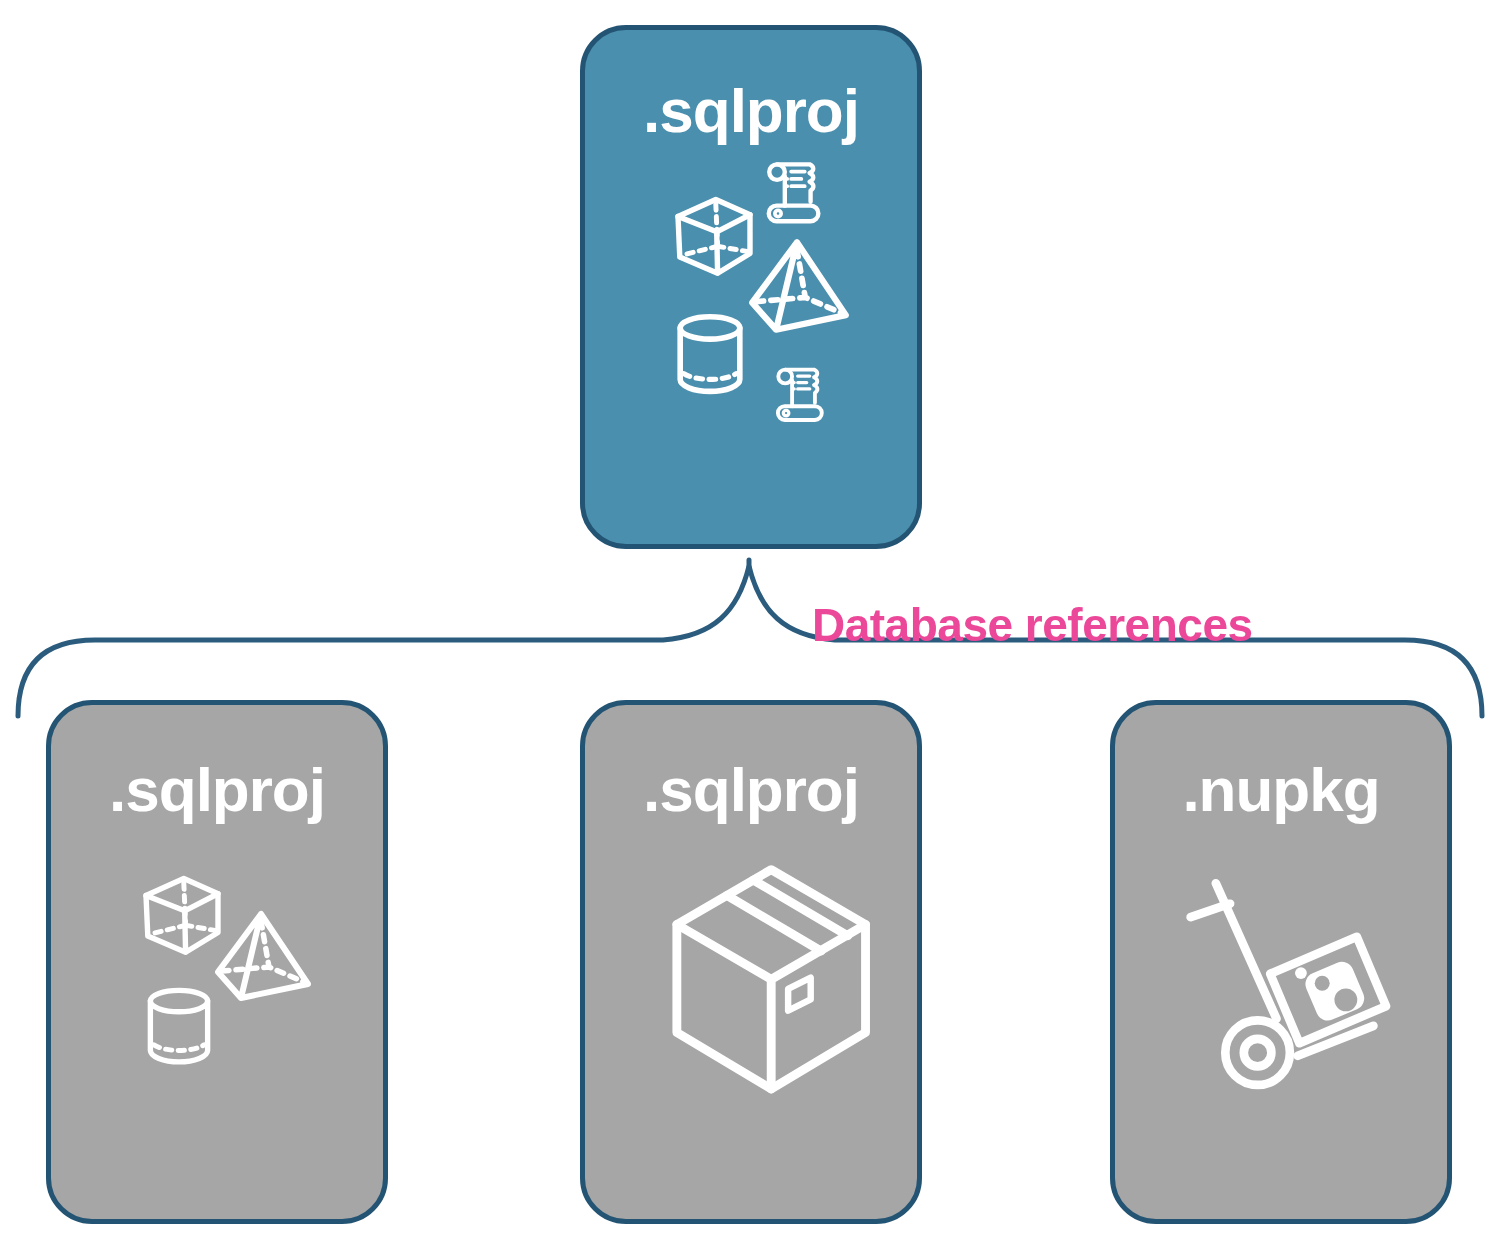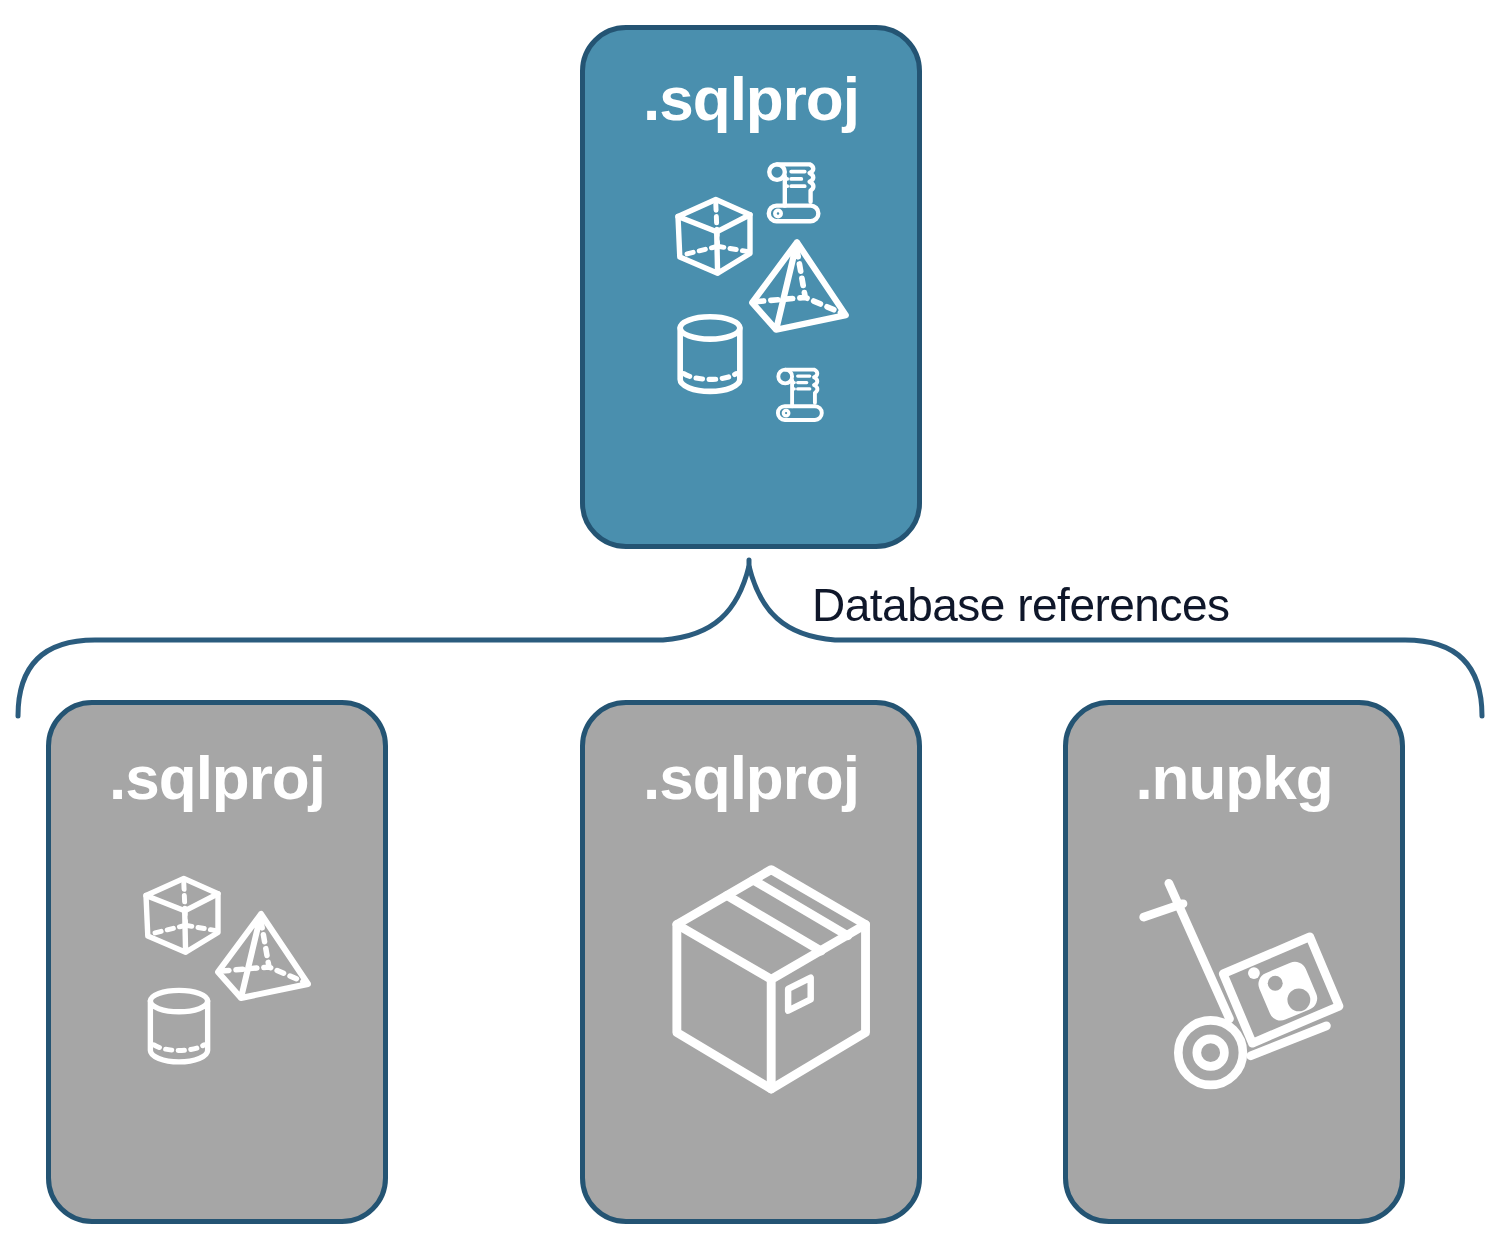--- a/index.html
+++ b/index.html
@@ -7,29 +7,29 @@
     position:relative;width:1500px;height:1250px;background:#ffffff;
     font-family:"Liberation Sans",sans-serif;overflow:hidden;
   }
   .box{
     position:absolute;width:342px;height:524px;box-sizing:border-box;
     border:5px solid #245473;border-radius:46px;text-align:center;
   }
   .box-blue{background:#4A8FAE;}
   .box-gray{background:#A6A6A6;}
   .box-title{
-    margin:0;padding-top:36px;font-size:62px;font-weight:800;color:#ffffff;
+    margin:12px;padding-top:36px;font-size:62px;font-weight:800;color:#ffffff;
     letter-spacing:-1px;line-height:1.05;
   }
   .bottom .box-title{padding-top:40px;}
   .icon{position:absolute;}
   .connector-svg{position:absolute;left:0;top:0;width:1500px;height:1250px;pointer-events:none;}
   .connector-label{
-    position:absolute;left:812px;top:578px;font-size:46px;font-weight:400;
-    color:#0f172a;letter-spacing:-0.5px;white-space:nowrap;
+    position:absolute;left:812px;top:598px;font-size:46px;font-weight:700;
+    color:#ec4899;letter-spacing:-0.5px;white-space:nowrap;
   }
   
   .s{stroke:#ffffff;fill:none;stroke-linecap:round;stroke-linejoin:round;}
   .d{stroke:#ffffff;fill:none;stroke-linecap:round;stroke-linejoin:round;stroke-dasharray:7 7;}
   .w6{stroke-width:6;}  .w55{stroke-width:5.5;} .w45{stroke-width:4.5;}
   .w38{stroke-width:3.8;} .w11{stroke-width:11;} .w8{stroke-width:8;}
 </style>
 </head>
 <body>
 
@@ -106,21 +106,21 @@
     <h2 class="box-title">.sqlproj</h2>
 
     <svg class="icon" style="left:58px;top:152px;width:258px;height:272px;" viewBox="0 0 320 330">
       <path class="s w11" d="M159 12 L276 80 L276 214 L159 284 L42 214 L42 80 Z"></path>
       <path class="s w11" d="M42 80 L159 148 L276 80 M159 148 L159 284"></path>
       <path class="s w11" d="M104 44 L221 113 M137 25 L254 94"></path>
       <path class="s w8" d="M180 160 L208 146 L208 173 L180 187 Z"></path>
     </svg>
   </div>
 
-  <div class="box box-gray bottom" style="left:1063px;top:700px;">
+  <div class="box box-gray bottom" style="left:1110px;top:700px;">
     <h2 class="box-title">.nupkg</h2>
 
     <svg class="icon" style="left:52px;top:162px;width:260px;height:272px;" viewBox="0 0 330 330">
 
       <path class="s w11" d="M30 56 L80 39"></path>
       <path class="s w11" d="M62 13 L139 185"></path>
 
       <circle class="s w11" cx="115" cy="228" r="41"></circle>
       <circle class="s w11" cx="115" cy="228" r="17.5"></circle>
 

